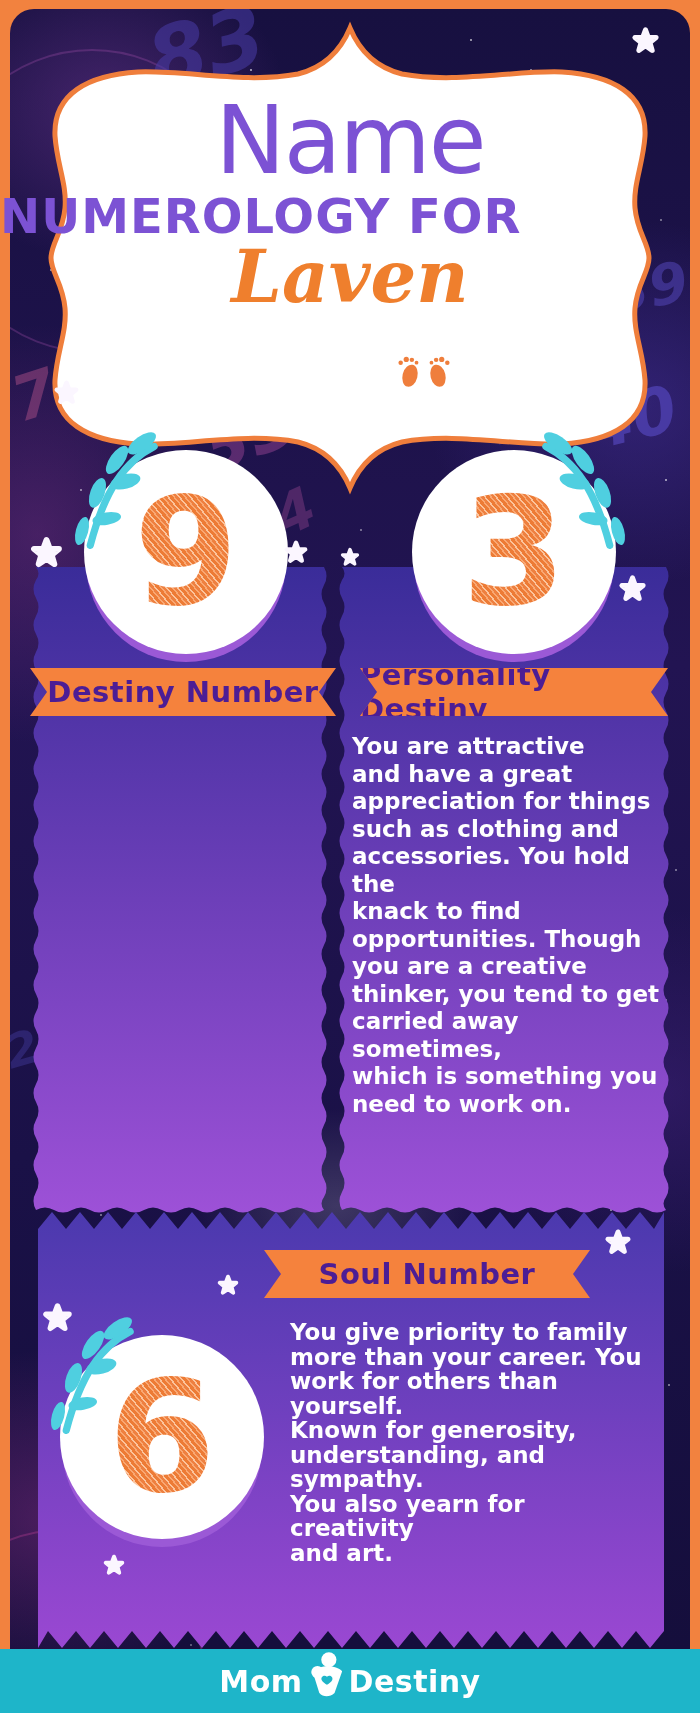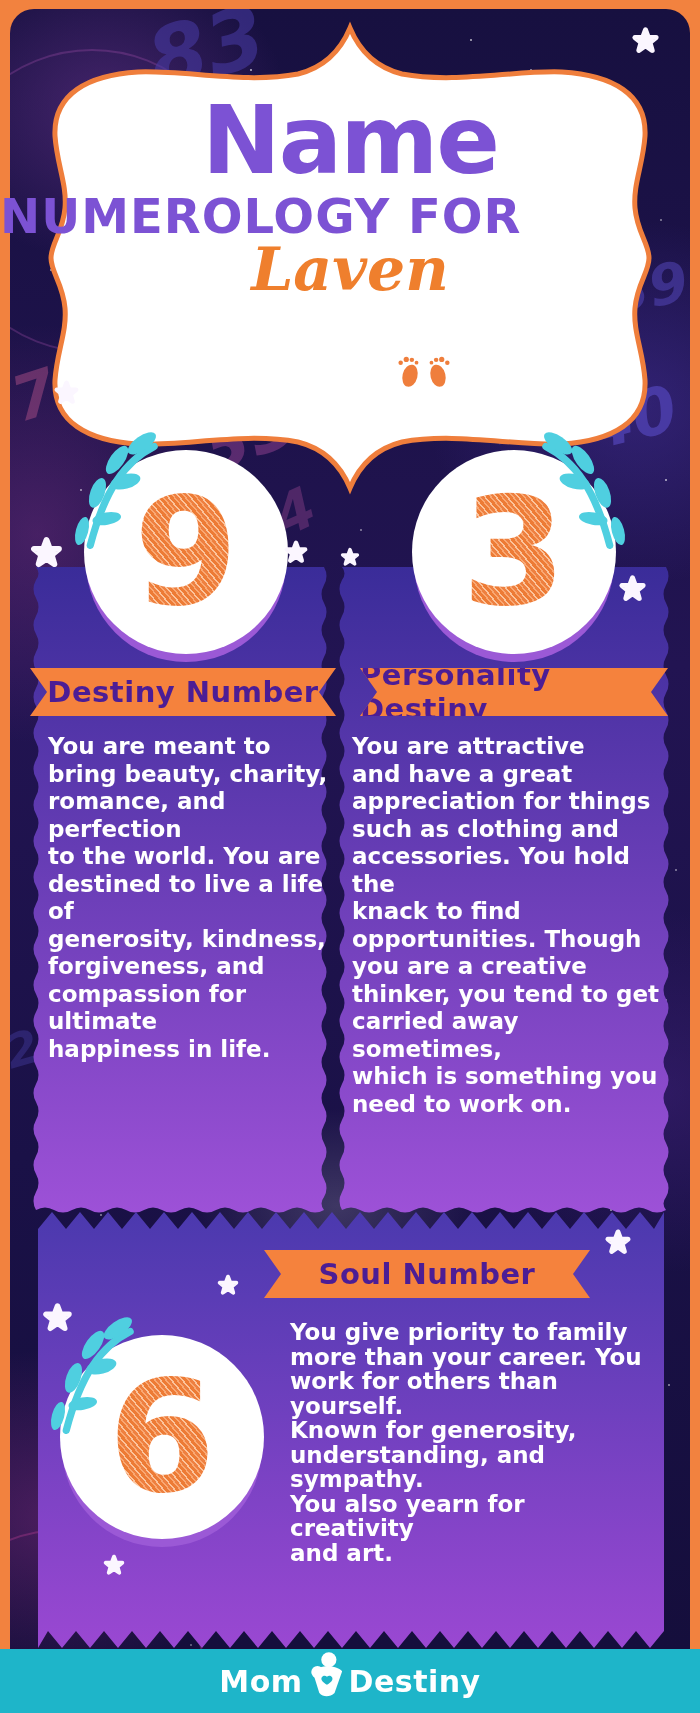--- a/index.html
+++ b/index.html
@@ -28,26 +28,26 @@
     655px 990px rgba(255,255,255,.5),55px 1120px rgba(255,255,255,.6),640px 1120px rgba(255,255,255,.55),
     90px 1205px rgba(255,255,255,.5),600px 1200px rgba(255,255,255,.6),360px 1265px rgba(255,255,255,.5),
     45px 1395px rgba(255,255,255,.6),658px 1375px rgba(255,255,255,.55),640px 1495px rgba(255,255,255,.5),
     320px 1615px rgba(255,255,255,.45),180px 1635px rgba(255,255,255,.4),460px 30px rgba(255,255,255,.7),
     200px 200px rgba(255,255,255,.5),586px 520px rgba(255,255,255,.6);}
   .bgnum{position:absolute;font-weight:bold;font-style:italic;line-height:1;z-index:1;
          font-family:"DejaVu Sans","Liberation Sans",sans-serif;}
   
   #badge-svg{left:40px;top:18px;width:620px;height:478px;z-index:2;overflow:visible;}
   .title1{left:0;top:86px;width:700px;text-align:center;z-index:3;
-          font-size:94px;font-weight:700;color:#7C52D4;letter-spacing:-2px;}
+          font-size:94px;font-weight:400;color:#7C52D4;letter-spacing:-2px;}
   .title2{left:0;top:188px;width:700px;text-align:left;z-index:3;
           font-size:48px;font-weight:800;color:#7C52D4;letter-spacing:1px;}
   .title3{left:0;top:234px;width:700px;text-align:center;z-index:3;
           font-family:"DejaVu Serif","Liberation Serif",serif;font-style:italic;font-weight:700;
-          font-size:60px;color:#EF7F2D;}
+          font-size:72px;color:#EF7F2D;}
   #footprints{left:396px;top:350px;width:56px;height:44px;z-index:3;}
   
   .cardsvg{overflow:visible;z-index:1;}
   
   .num-circle{border-radius:50%;background:#fff;z-index:3;display:flex;align-items:center;justify-content:center;
               box-shadow:0 10px 0 -2px #9B59D6;}
   .bignum{font-weight:800;line-height:1;
       background:repeating-linear-gradient(50deg,#ED7B35 0px,#ED7B35 3px,#F9A873 3px,#F9A873 4.5px,#EE8040 4.5px,#EE8040 7px,#FCC49C 7px,#FCC49C 8.5px);
       -webkit-background-clip:text;background-clip:text;color:#EE8040;-webkit-text-fill-color:transparent;}
   .sprig{z-index:4;overflow:visible;}
@@ -187,29 +187,20 @@
   <div class="abs ribbon" style="left:30px;top:668px;width:306px;">
     <span>Destiny Number</span>
   </div>
   <div class="abs ribbon" style="left:360px;top:668px;width:308px;">
     <span>Personality Destiny</span>
   </div>
   <div class="abs ribbon" style="left:264px;top:1250px;width:326px;">
     <span>Soul Number</span>
   </div>
 
-  <div class="abs cardtext" style="left:48px;top:733px;width:282px;">You are meant to
-bring beauty, charity,
-romance, and perfection
-to the world. You are
-destined to live a life of
-generosity, kindness,
-forgiveness, and
-compassion for ultimate
-happiness in life.</div>
   <div class="abs cardtext" style="left:352px;top:733px;width:312px;">You are attractive
 and have a great
 appreciation for things
 such as clothing and
 accessories. You hold the
 knack to find
 opportunities. Though
 you are a creative
 thinker, you tend to get
 carried away sometimes,

